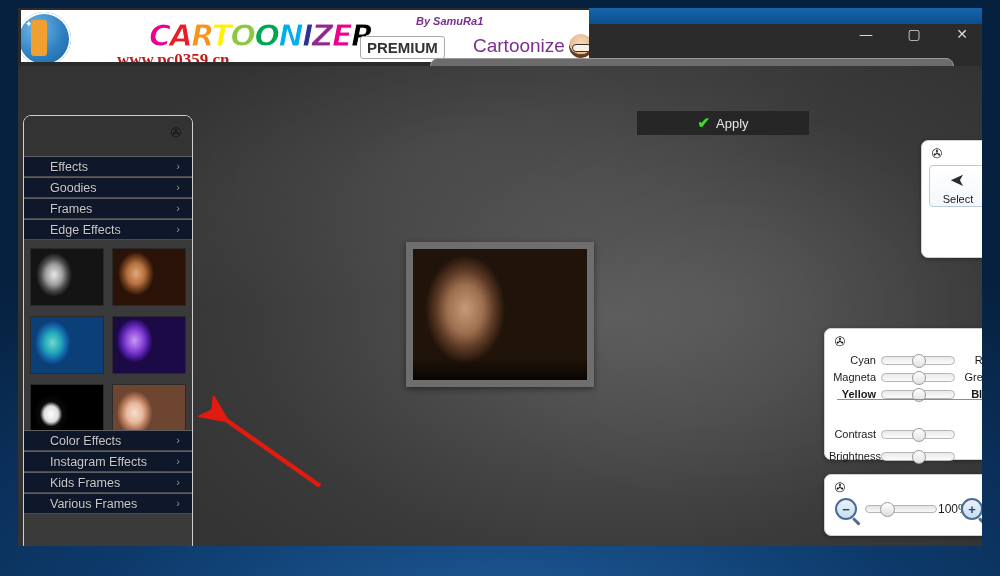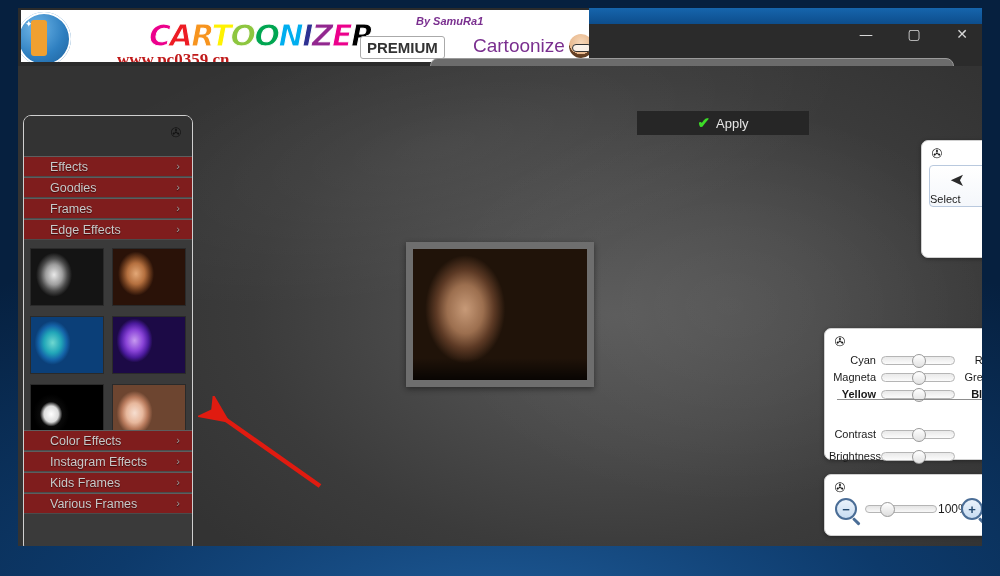--- a/index.html
+++ b/index.html
@@ -254,21 +254,21 @@
     height:40px; background:#333333; position:relative;
   }
   .pin{
     position:absolute; right:10px; top:10px; width:12px; height:14px;
     color:#111; font-size:13px; line-height:14px; text-align:center; cursor:pointer;
   }
   .sb-item{
     height:21px; padding-left:26px;
     display:flex; align-items:center;
     color:#c8c8c8; font-size:12.5px;
-    background:#7f1d1d;
+    background:#0f172a;
     border-bottom:1px solid #4b4b4b;
     border-top:1px solid #5e5e5e;
     position:relative; cursor:pointer;
     text-shadow:0 1px 1px rgba(0,0,0,.55);
   }
   .sb-chev{
     position:absolute; right:12px; top:3px;
     color:#9a9a9a; font-size:11px;
   }
   .thumbs{
@@ -319,21 +319,21 @@
     color:#111; font-size:13px; line-height:14px; text-align:center; cursor:pointer;
   }
   .toolbtn{
     position:absolute; left:7px; width:58px; height:42px;
     border:1px solid #b9c9de; border-radius:4px;
     background:linear-gradient(180deg,#ffffff 0%,#f4f7fb 100%);
     cursor:pointer;
   }
   .tool-label{
     position:absolute; left:0; bottom:1px; width:100%;
-    font-size:11px; color:#1a1a1a;
+    text-align:center; font-size:11px; color:#1a1a1a;
   }
   .cursor-glyph{
     position:absolute; left:20px; top:3px; font-size:18px; color:#2b2b2b;
     transform:scaleX(-1);
   }
   .crop-glyph{
     position:absolute; left:13px; top:2px; width:30px; height:20px;
     border:1px dotted #5a7fa8;
   }
   .crop-glyph::after{

